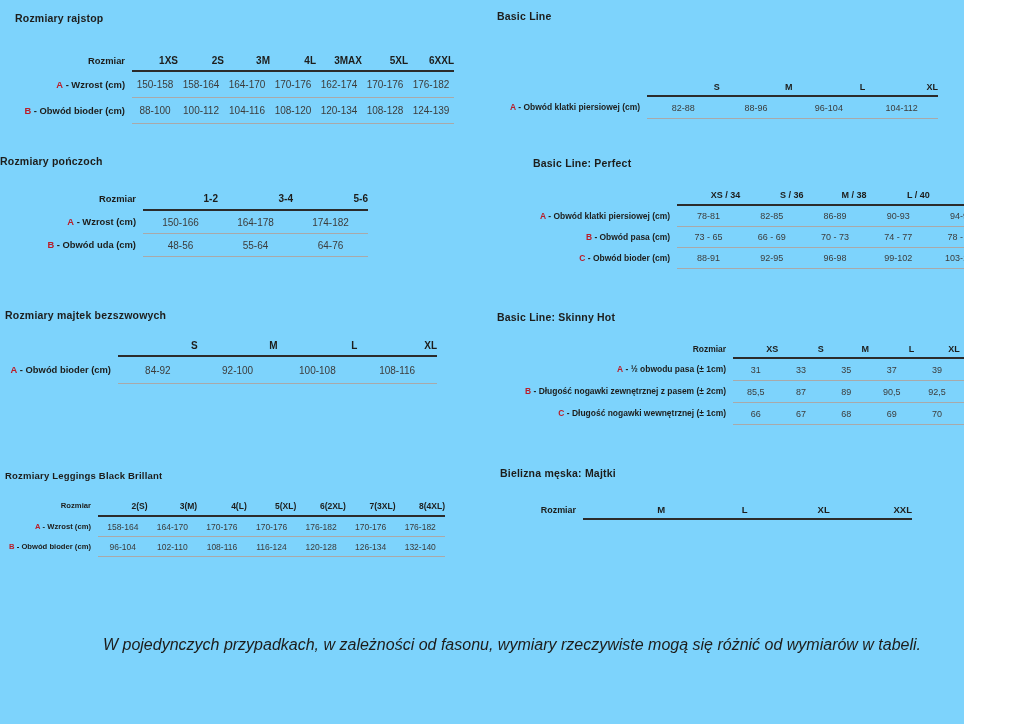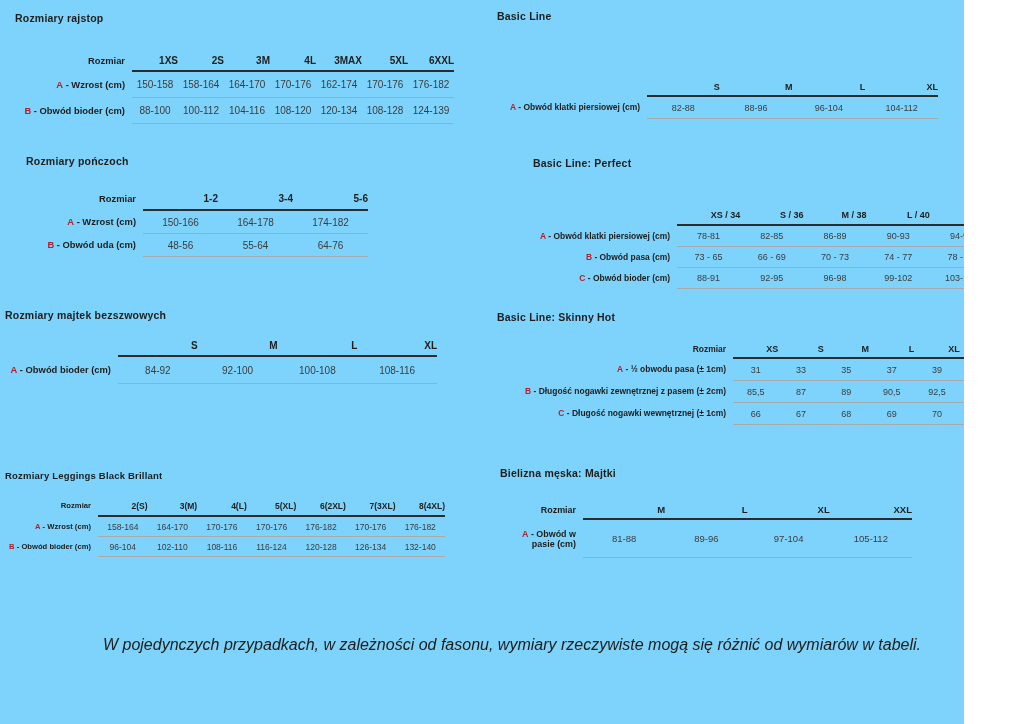--- a/index.html
+++ b/index.html
@@ -31,27 +31,27 @@
   .tletter { display:inline; color:#b91d29; font-weight:bold; }
   .tlabeltext { display:inline; }
 
   
   #t-rajstopy   { left:1px;   top:50px;  width:453px; --lw:131px; --hh:22px; --rh:26px; font-size:10px; }
   #t-ponczochy  { left:27px;  top:188px; width:341px; --lw:116px; --hh:23px; --rh:23px; font-size:10px; }
   #t-majtki-bez { left:0px;   top:336px; width:437px; --lw:118px; --hh:21px; --rh:27px; font-size:10px; }
   #t-leggings   { left:1px;   top:496px; width:444px; --lw:97px;  --hh:21px; --rh:20px; font-size:8.5px; }
   #t-leggings .tlabel { font-size:.9em; }
   #t-basic      { left:479px; top:78px;  width:459px; --lw:168px; --hh:19px; --rh:22px; font-size:9px; }
-  #t-perfect    { left:507px; top:186px; width:486px; --lw:170px; --hh:20px; --rh:21px; font-size:9px;margin-top:20px; }
+  #t-perfect    { left:507px; top:186px; width:486px; --lw:170px; --hh:20px; --rh:21px; font-size:9px; }
   #t-skinny     { left:495px; top:340px; width:510px; --lw:238px; --hh:19px; --rh:22px; font-size:9px; }
   #t-majtki-m   { left:500px; top:500px; width:412px; --lw:83px;  --hh:20px; --rh:38px; font-size:9.5px; }
 
   
   #title-rajstopy   { left:15px;  top:3px; }
-  #title-ponczochy  { left:26px;  top:146px; }
+  #title-ponczochy  { left:0;  top:146px; }
   #title-majtki-bez { left:5px;   top:300px; }
   #title-leggings   { left:5px;   top:462px; font-size:9.5px; }
   #title-basic      { left:497px; top:1px; }
   #title-perfect    { left:507px; top:148px;padding-left:26px; }
   #title-skinny     { left:497px; top:302px; }
   #title-majtki-m   { left:500px; top:458px; }
 
   #basic-desc {
     position:absolute; left:500px; top:30px; width:516px;
     text-align:center; font-weight:bold; font-size:9px; line-height:12.5px;
@@ -315,26 +315,17 @@
   <div class="sg-table wrap-label" id="t-majtki-m">
       <div class="trow thead">
         <div class="tlabel">Rozmiar</div>
         <div class="tvals">
           <div class="tcell th">M</div>
           <div class="tcell th">L</div>
           <div class="tcell th">XL</div>
           <div class="tcell th">XXL</div>
         </div>
       </div>
-      <div class="trow">
-        <div class="tlabel"><div class="tletter">A</div> <div class="tlabeltext">- Obwód w pasie (cm)</div></div>
-        <div class="tvals">
-          <div class="tcell">81-88</div>
-          <div class="tcell">89-96</div>
-          <div class="tcell">97-104</div>
-          <div class="tcell">105-112</div>
-        </div>
-      </div>
     </div>
 
   <p id="footnote">W pojedynczych przypadkach, w zależności od fasonu, wymiary rzeczywiste mogą się różnić od wymiarów w tabeli.</p>
 
 </div>
 
 </body></html>

